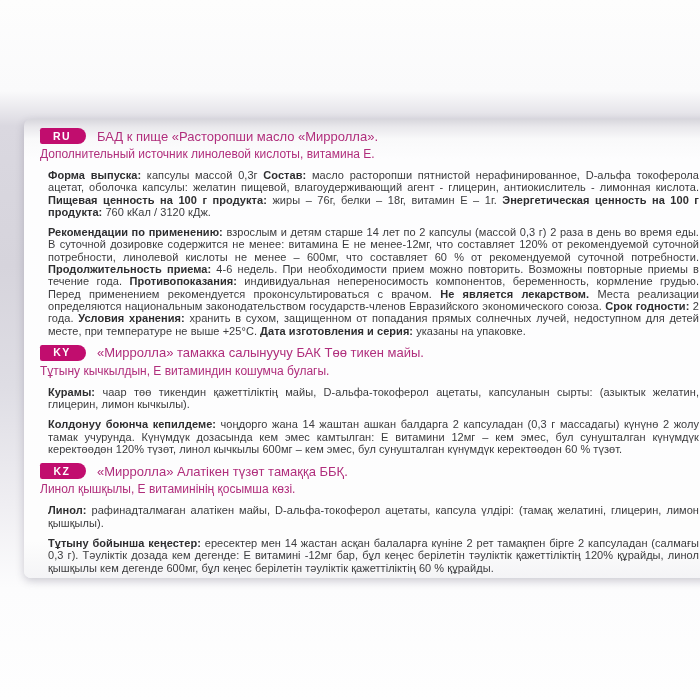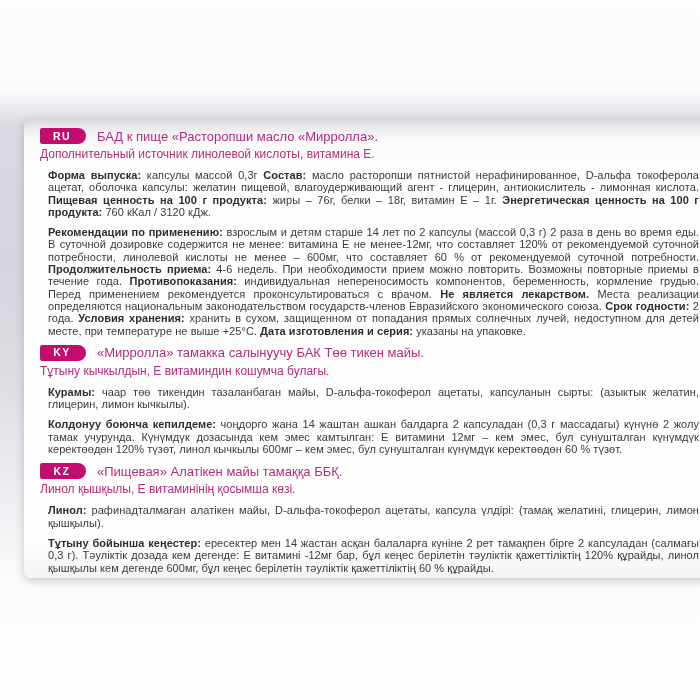--- a/index.html
+++ b/index.html
@@ -86,29 +86,29 @@
       </div>
   </div>
 
   <div class="section">
     <div class="hrow">
       <span class="badge">KY</span>
       <span class="title">«Мирролла» тамакка салынуучу БАК Төө тикен майы.</span>
     </div>
     <div class="subtitle">Тұтыну кычкылдын, Е витаминдин кошумча булагы.</div>
     <div class="body">
-        <p class="body-par"><b>Курамы:</b><span> чаар төө тикендин тазаланбаган майы, D-альфа-токоферол ацетаты, капсуланын сырты: (азыктык желатин, глицерин, лимон кычкылы).</span></p>
+        <p class="body-par"><b>Курамы:</b><span> чаар төө тикендин қажеттіліктің майы, D-альфа-токоферол ацетаты, капсуланын сырты: (азыктык желатин, глицерин, лимон кычкылы).</span></p>
         <p class="body-par"><b>Колдонуу боюнча кепилдеме:</b><span> чоңдорго жана 14 жаштан ашкан балдарга 2 капсуладан (0,3 г массадагы) күнүнө 2 жолу тамак учурунда. Күнүмдүк дозасында кем эмес камтылган: Е витамини 12мг – кем эмес, бул сунушталган күнүмдүк керектөөдөн 120% түзөт, линол кычкылы 600мг – кем эмес, бул сунушталган күнүмдүк керектөөдөн 60 % түзөт.</span></p>
       </div>
   </div>
 
   <div class="section">
     <div class="hrow">
       <span class="badge">KZ</span>
-      <span class="title">«Пищевая» Алатікен майы тамаққа ББҚ.</span>
+      <span class="title">«Мирролла» Алатікен түзөт тамаққа ББҚ.</span>
     </div>
     <div class="subtitle">Линол қышқылы, Е витаминінің қосымша көзі.</div>
     <div class="body">
         <p class="body-par"><b>Линол:</b><span> рафинадталмаған алатікен майы, D-альфа-токоферол ацетаты, капсула үлдірі: (тамақ желатині, глицерин, лимон қышқылы).</span></p>
         <p class="body-par"><b>Тұтыну бойынша кеңестер:</b><span> ересектер мен 14 жастан асқан балаларға күніне 2 рет тамақпен бірге 2 капсуладан (салмағы 0,3 г). Тәуліктік дозада кем дегенде: Е витамині -12мг бар, бұл кеңес берілетін тәуліктік қажеттіліктің 120% құрайды, линол қышқылы кем дегенде 600мг, бұл кеңес берілетін тәуліктік қажеттіліктің 60 % құрайды.</span></p>
       </div>
   </div>
 
   <div class="section">
     <div class="hrow">

